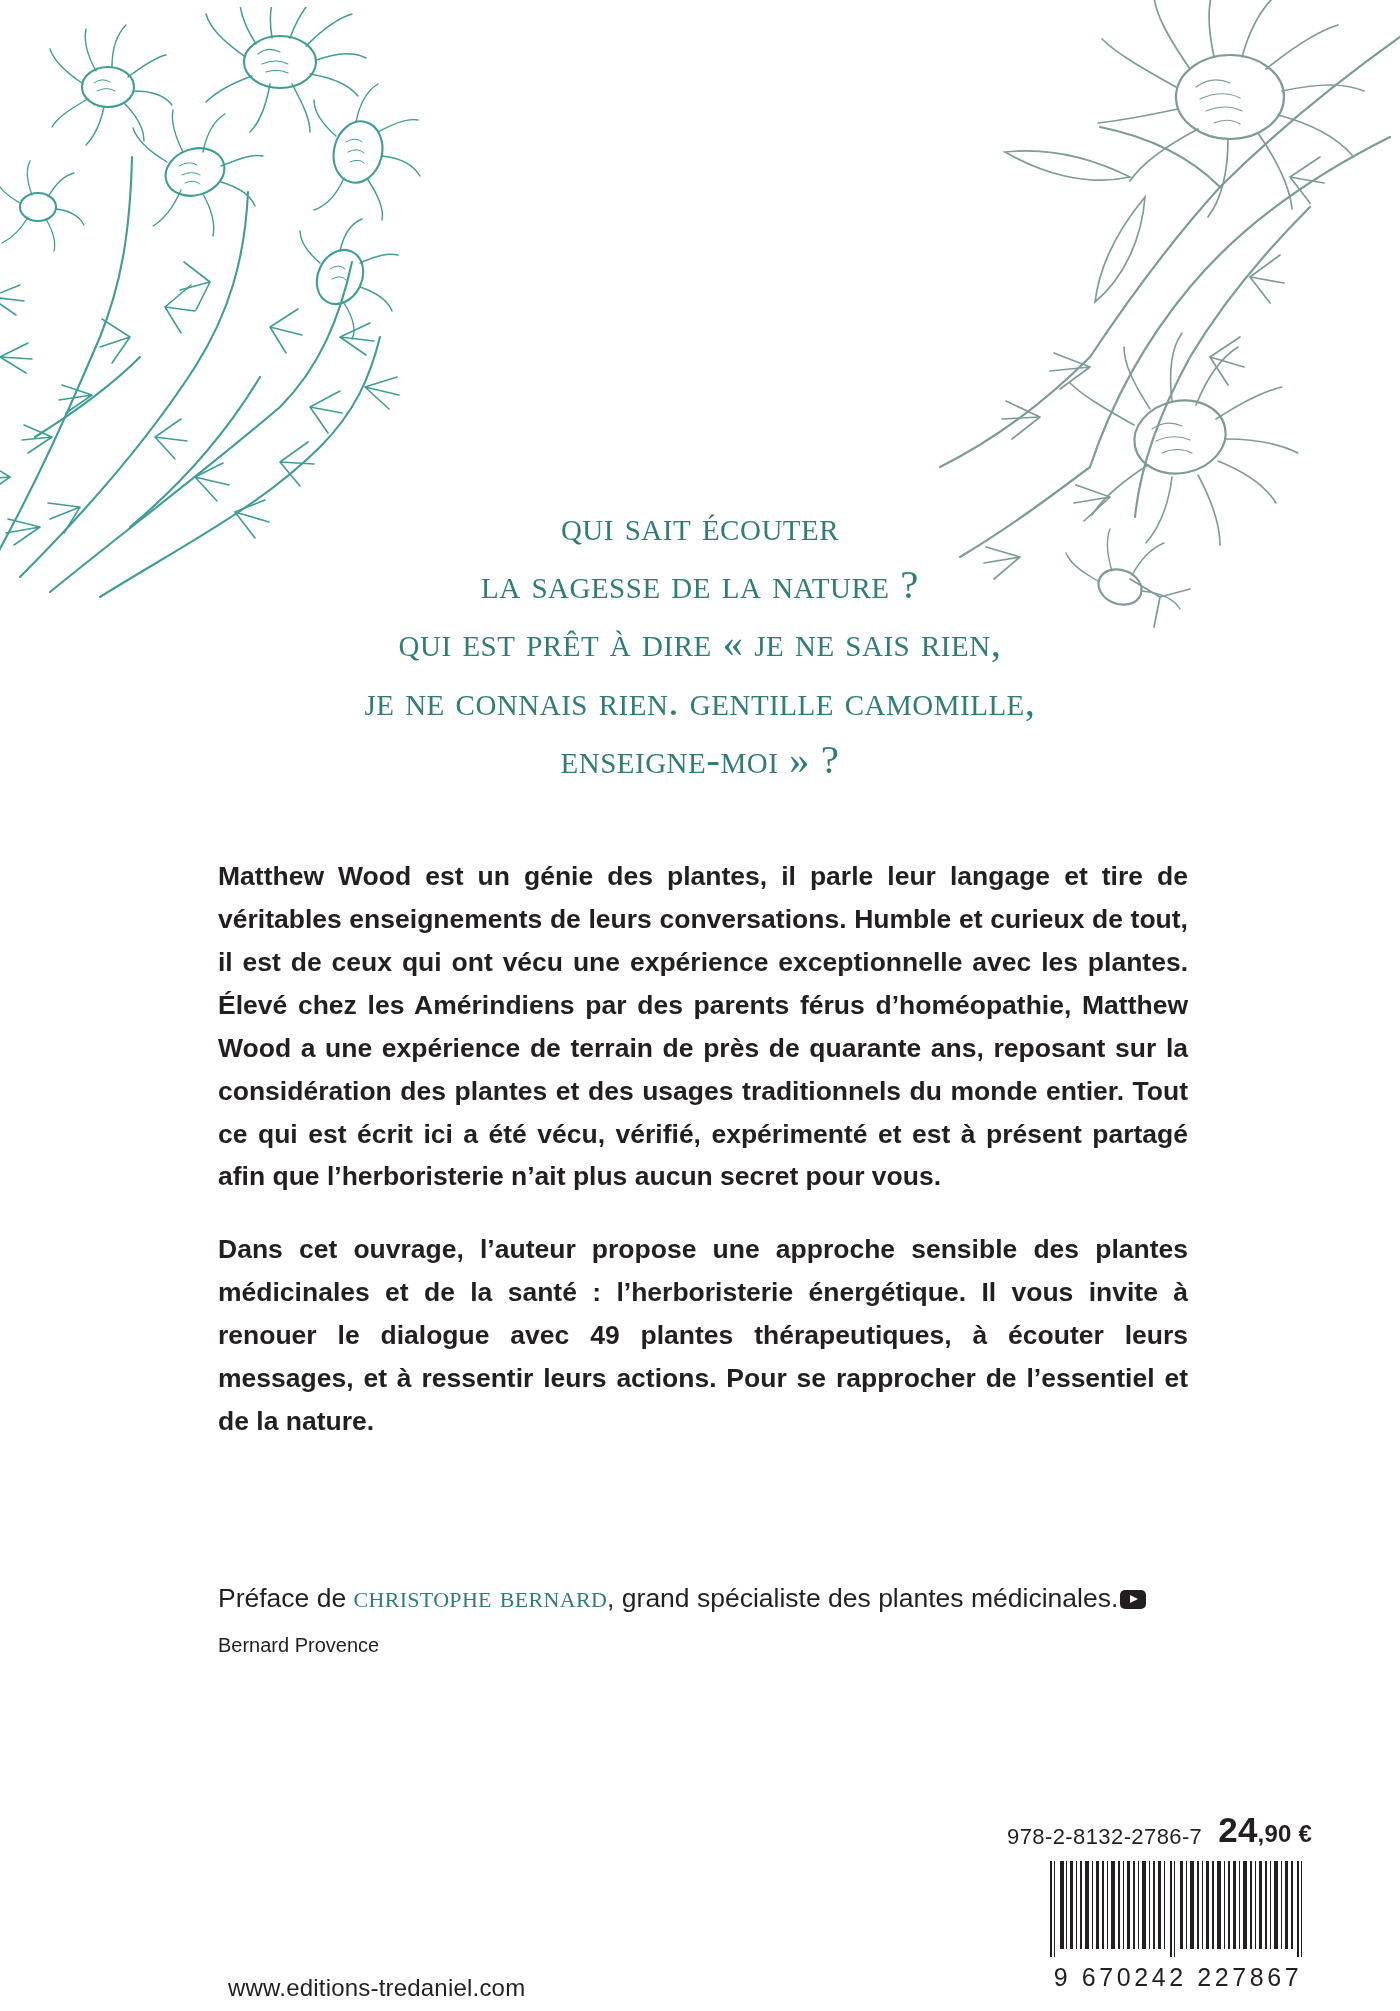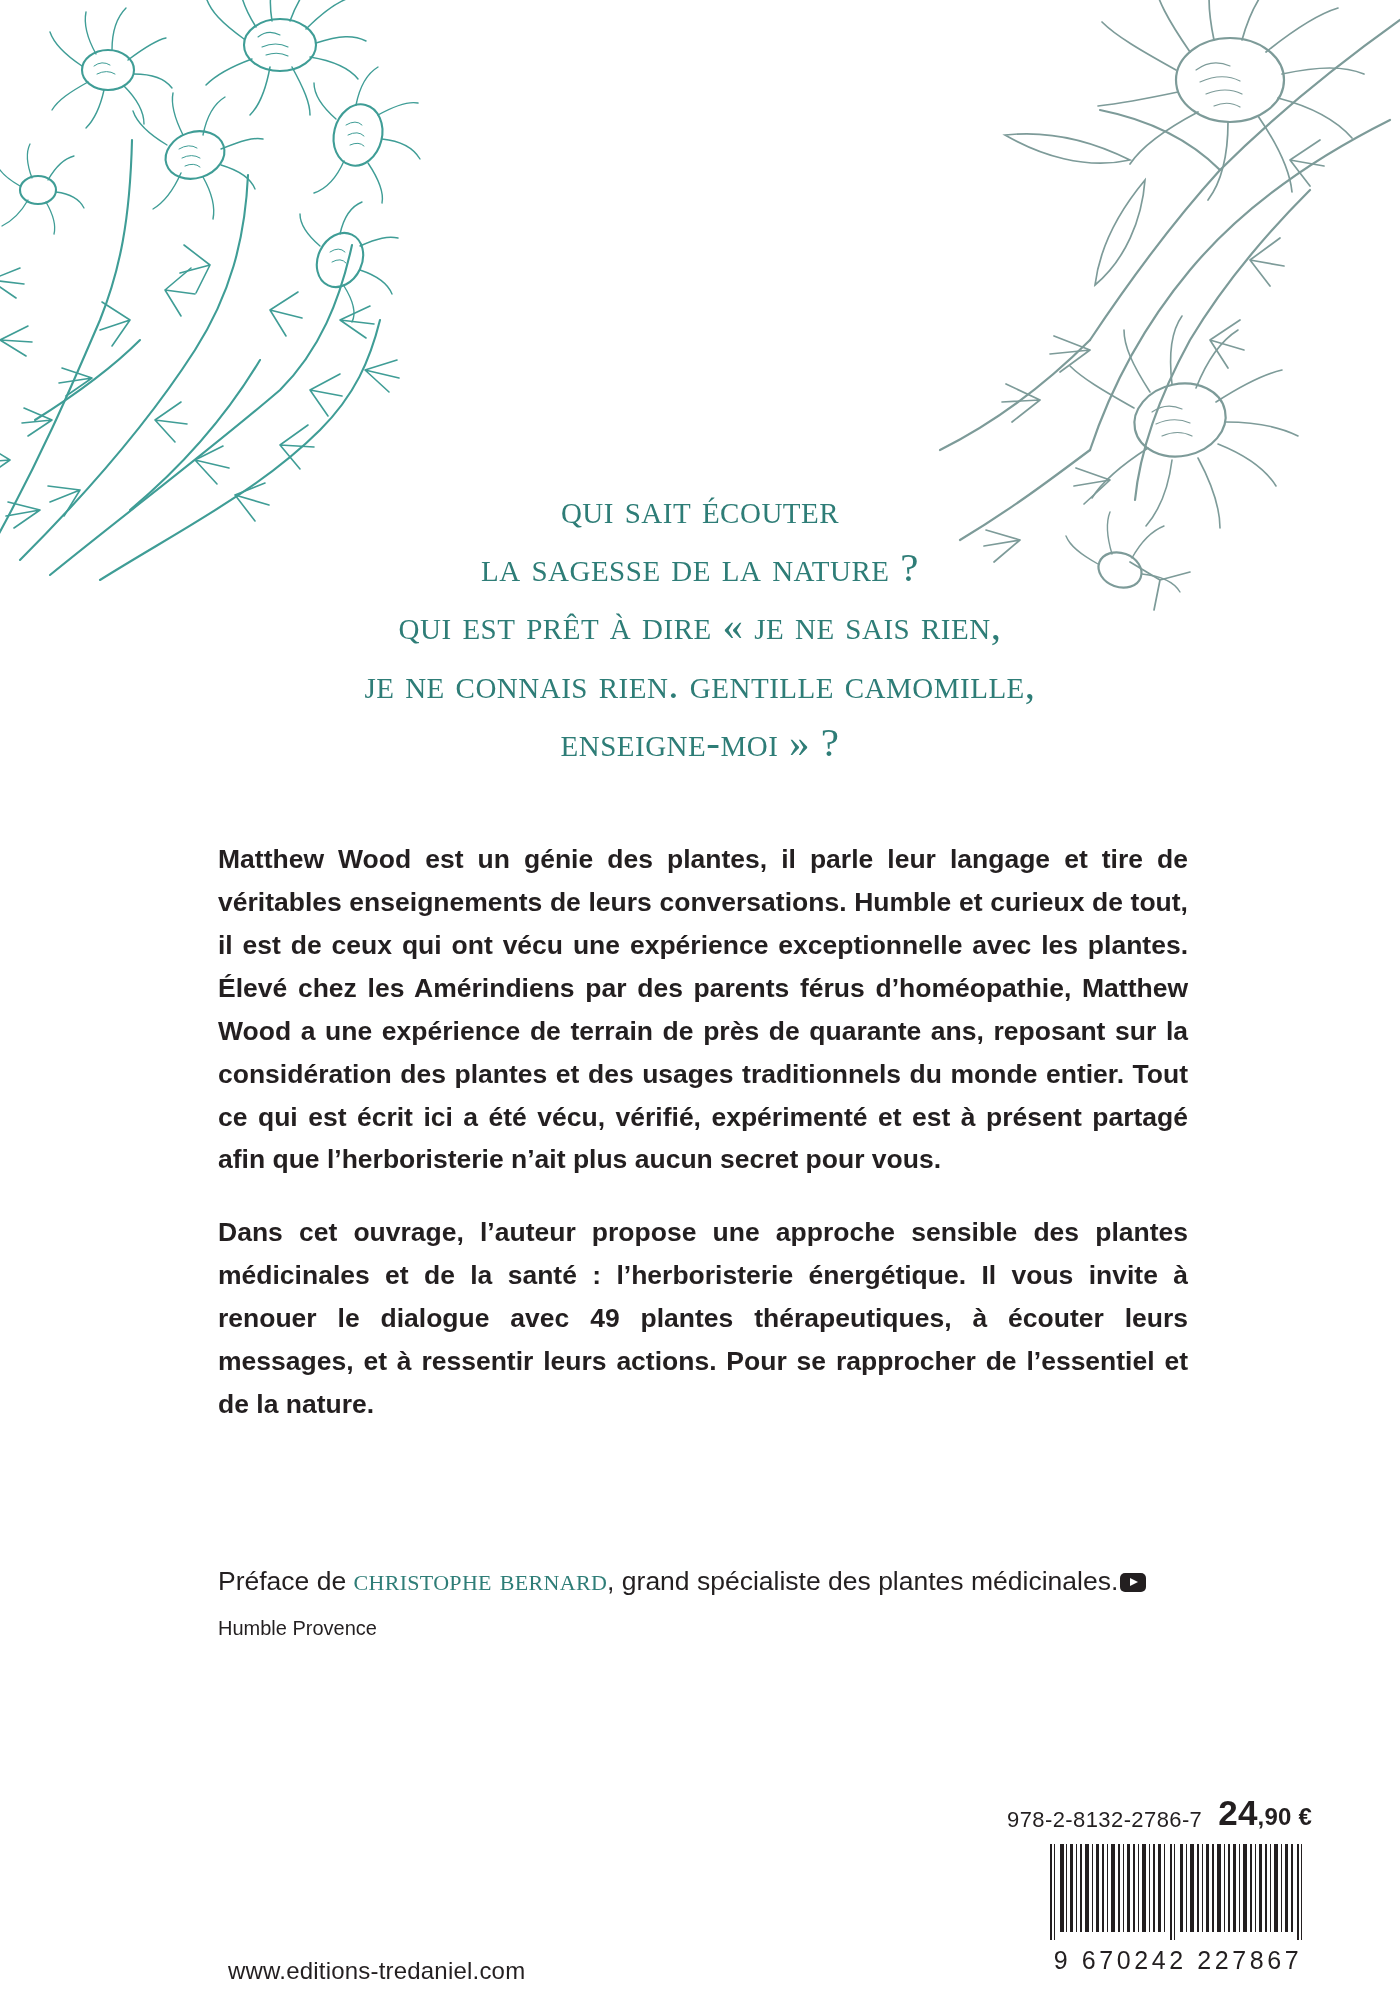--- a/index.html
+++ b/index.html
@@ -13,20 +13,21 @@
     position: relative;
     overflow: hidden;
     font-family: "Liberation Sans", sans-serif;
     color: #231f20;
   }
 
   .page {
     position: absolute;
     inset: 0;
     background: #ffffff;
+    margin-top: 17px;
   }
 
   
   .botanical {
     position: absolute;
     pointer-events: none;
   }
   .botanical.top-left {
     left: -20px;
     top: -10px;
@@ -391,21 +392,21 @@
     <span class="ln">je ne connais rien. Gentille camomille,</span>
     <span class="ln">enseigne-moi » ?</span>
   </div>
 
   <div class="body-copy">
     <p>Matthew Wood est un génie des plantes, il parle leur langage et tire de véritables enseignements de leurs conversations. Humble et curieux de tout, il est de ceux qui ont vécu une expérience exceptionnelle avec les plantes. Élevé chez les Amérindiens par des parents férus d’homéopathie, Matthew Wood a une expérience de terrain de près de quarante ans, reposant sur la considération des plantes et des usages traditionnels du monde entier. Tout ce qui est écrit ici a été vécu, vérifié, expérimenté et est à présent partagé afin que l’herboristerie n’ait plus aucun secret pour vous.</p>
     <p>Dans cet ouvrage, l’auteur propose une approche sensible des plantes médicinales et de la santé : l’herboristerie énergétique. Il vous invite à renouer le dialogue avec 49 plantes thérapeutiques, à écouter leurs messages, et à ressentir leurs actions. Pour se rapprocher de l’essentiel et de la nature.</p>
   </div>
 
   <div class="preface">
-    <span>Préface de </span><span class="smallcaps">Christophe Bernard</span><span>, grand spécialiste des plantes médicinales.</span><span class="yt-badge"></span><span class="yt-label">Humble Provence</span>
+    <span>Préface de </span><span class="smallcaps">Christophe Bernard</span><span>, grand spécialiste des plantes médicinales.</span><span class="yt-badge"></span><span class="yt-label">Bernard Provence</span>
   </div>
 
   <div class="website">www.editions-tredaniel.com</div>
 
   <div class="price-block">
     <span class="isbn-text">978-2-8132-2786-7</span><span class="price"><span>24</span><span class="cents">,90 €</span></span>
   </div>
 
   <div class="barcode-wrap">
     <svg class="barcode" viewBox="0 0 268 104" aria-hidden="true">

